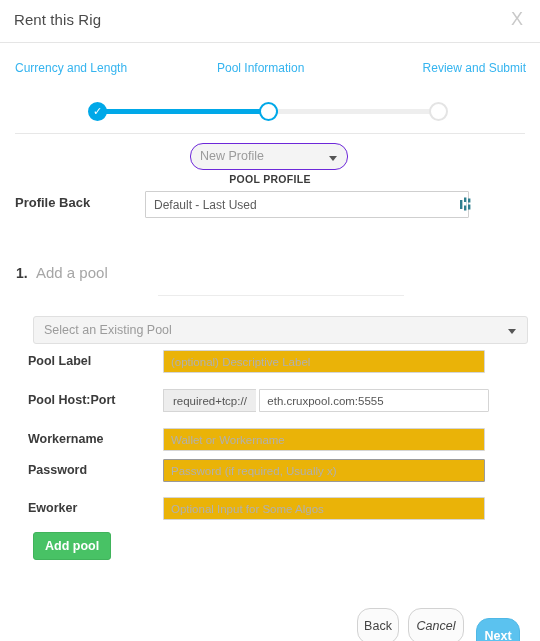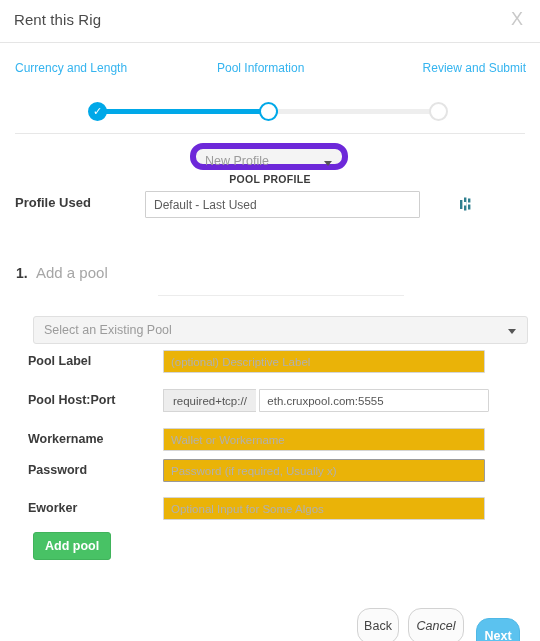--- a/index.html
+++ b/index.html
@@ -132,21 +132,21 @@
   }
 
   
   .profile-select {
     position: absolute;
     top: 143px;
     left: 190px;
     width: 158px;
     height: 27px;
     background: #f4f4f4;
-    border: 6px solid #6d28d9;
+    border: 1px solid #6d28d9;
     border-radius: 13px;
     box-sizing: border-box;
     cursor: pointer;
   }
   .profile-select .ps-text {
     position: absolute;
     left: 9px;
     top: 5px;
     font-size: 12.5px;
     color: #9b9b9b;
@@ -179,21 +179,21 @@
     top: 195px;
     left: 15px;
     font-size: 13px;
     font-weight: bold;
     color: #3b3b3b;
   }
   .pf-input {
     position: absolute;
     top: 191px;
     left: 145px;
-    width: 275px;
+    width: 324px;
     height: 27px;
     border: 1px solid #cfcfcf;
     background: #ffffff;
     box-sizing: border-box;
     font-family: "Liberation Sans", sans-serif;
     font-size: 12px;
     color: #5c5c5c;
     padding: 0 22px 0 8px;
     border-radius: 1px;
   }
@@ -393,21 +393,21 @@
 </div>
 
 <div class="hr-top"></div>
 
 <div class="profile-select">
   <span class="ps-text">New Profile</span>
   <span class="caret"></span>
 </div>
 <div class="pool-profile-cap">POOL PROFILE</div>
 
-<div class="pf-label">Profile Used</div>
+<div class="pf-label">Profile Back</div>
 <input class="pf-input" type="text" value="Default - Last Used" style="">
 <span class="pf-icon">
   <svg width="14" height="14" viewBox="0 0 14 14">
     <rect x="1" y="3" width="2.4" height="9" fill="#2f7f8f"></rect>
     <rect x="5" y="0.5" width="2.4" height="13" fill="#2f7f8f"></rect>
     <rect x="5" y="5" width="2.4" height="3.5" fill="#ffffff"></rect>
     <rect x="9" y="1.5" width="2.4" height="4" fill="#2f7f8f"></rect>
     <rect x="9" y="7.5" width="2.4" height="5" fill="#2f7f8f"></rect>
   </svg>
 </span>

